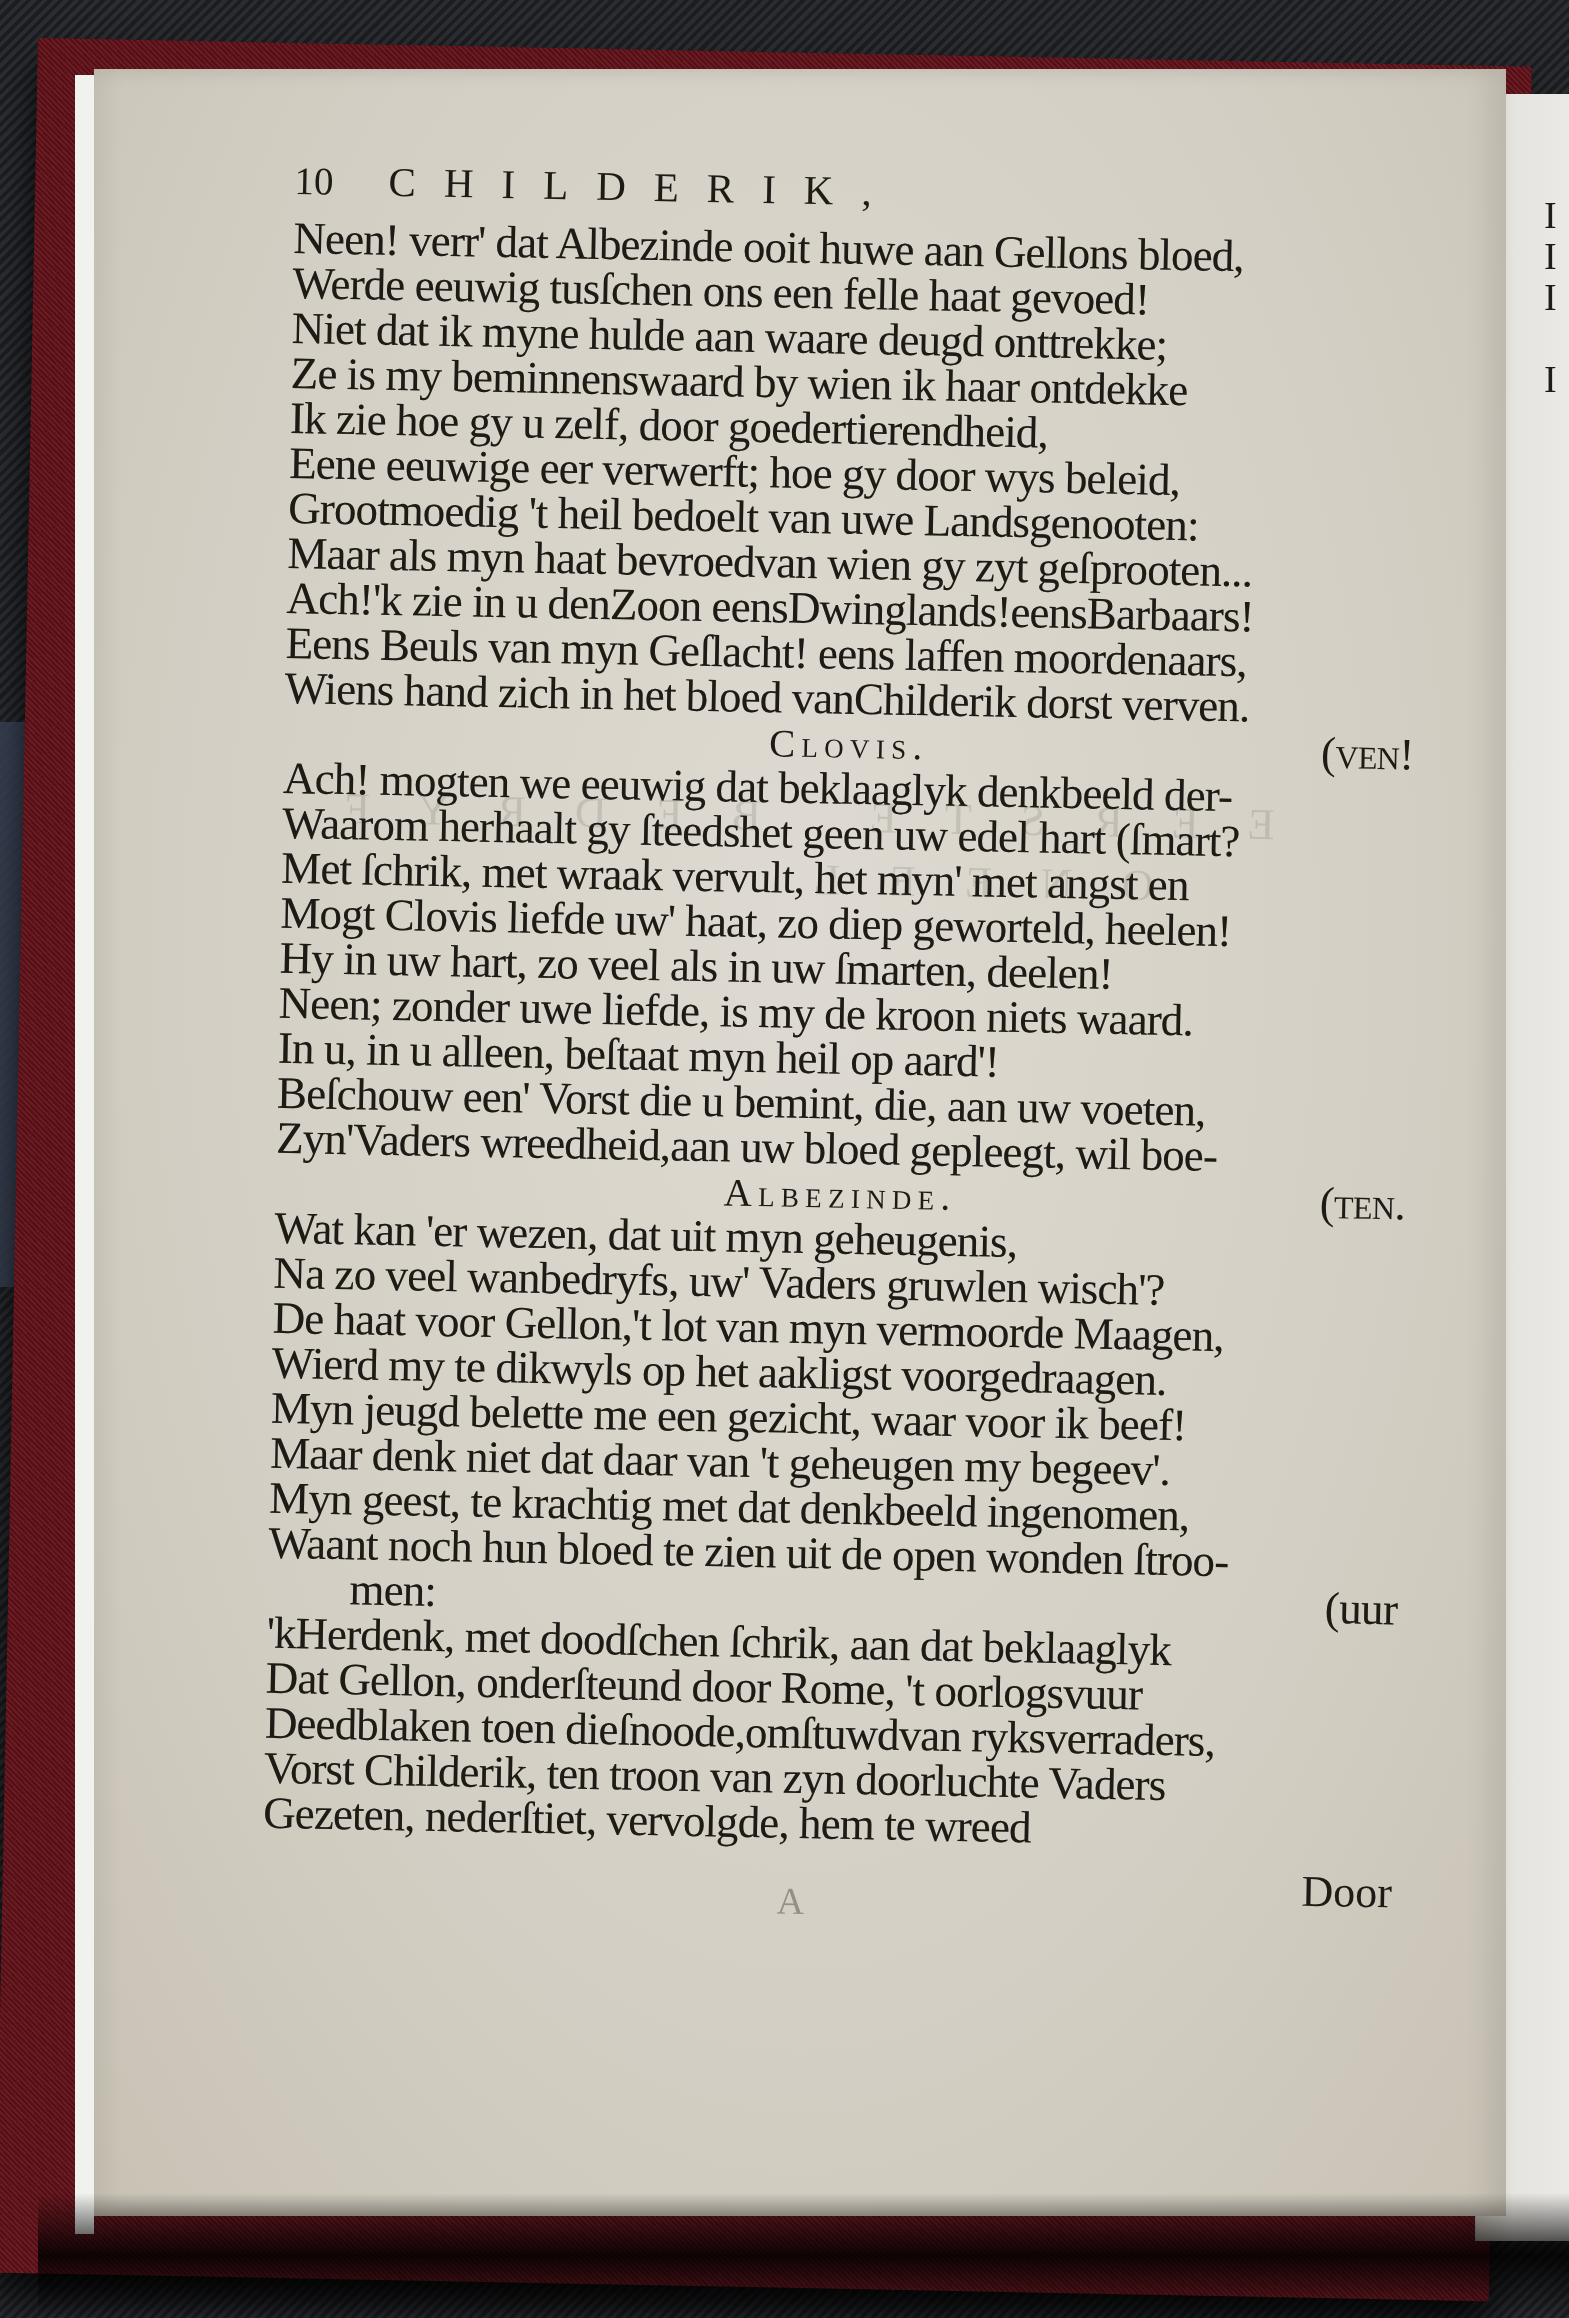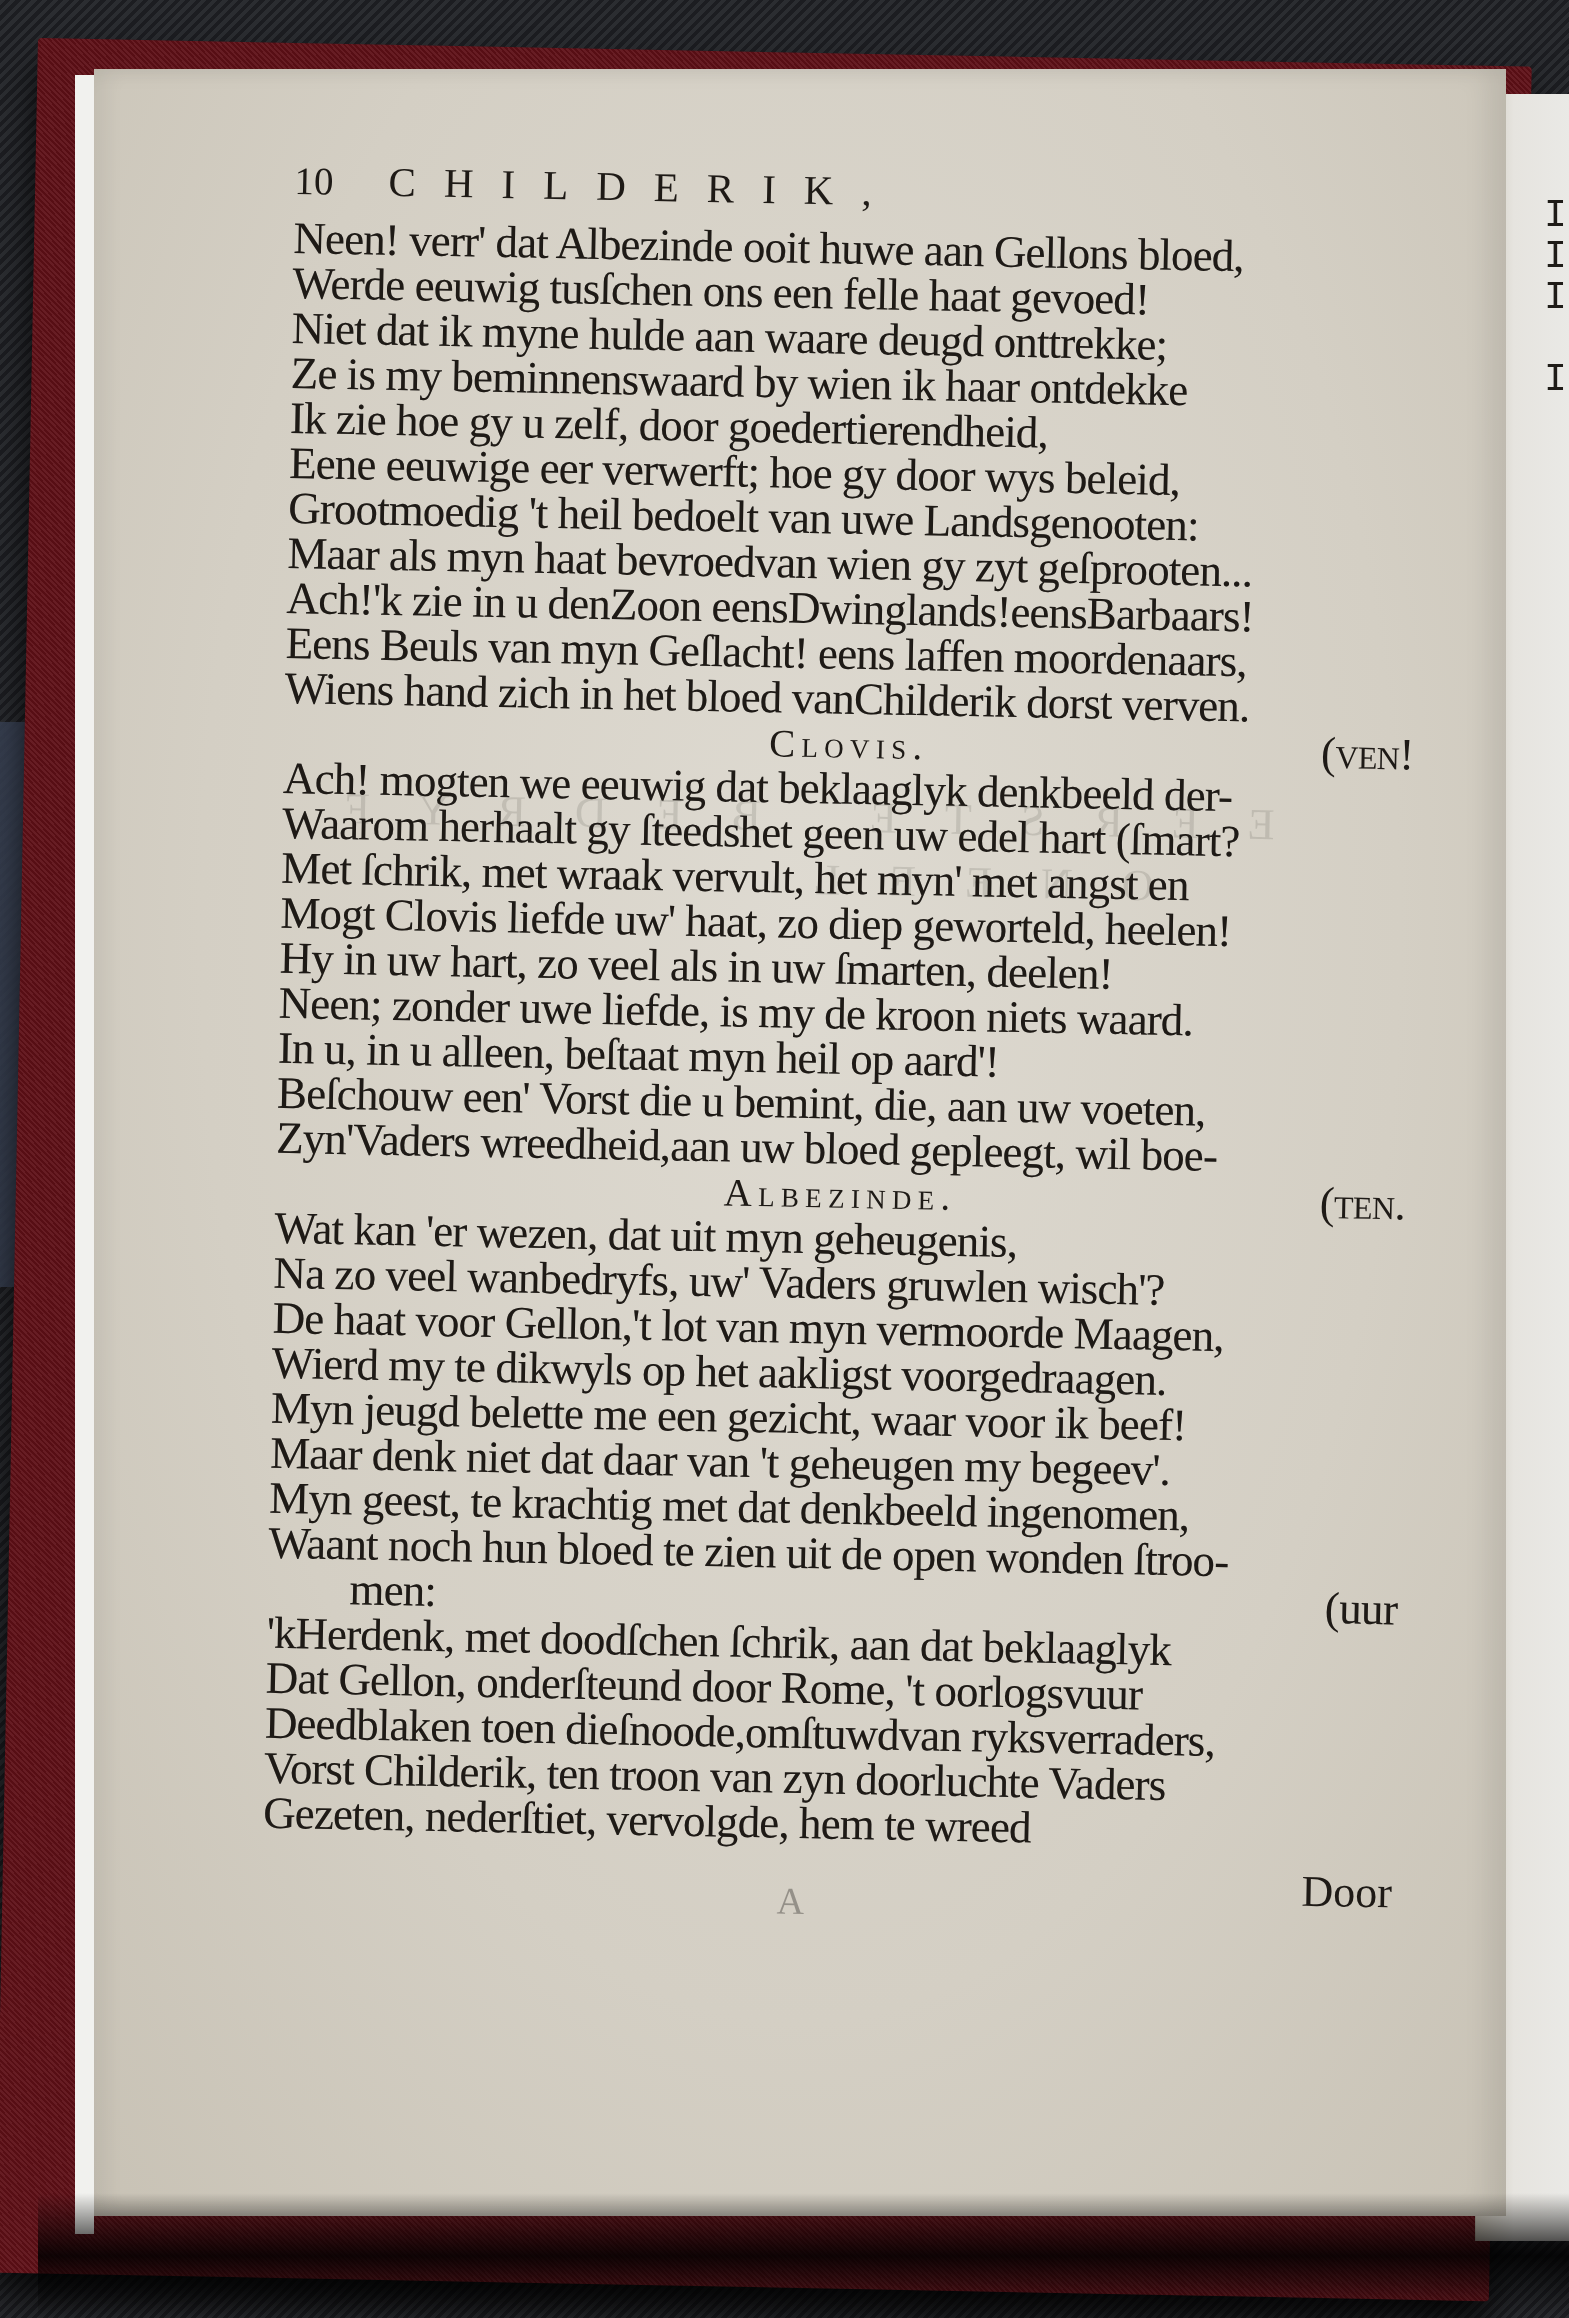--- a/index.html
+++ b/index.html
@@ -38,21 +38,20 @@
   }
   .page-right {
     position: absolute; left: 1475px; top: 94px; width: 126px; height: 2147px;
     background: linear-gradient(90deg, #c9c3b6 0%, #e6e4df 30%, #ececea 100%);
     border-left: 1.9px solid #b9b2a4;
   }
   .right-glyphs {
     position: absolute; left: 1544px; top: 195px;
     font-size: 38px; line-height: 41px; color: #1f1c18;
     white-space: pre;
-    font-family: Liberation Mono, monospace;
   }
   .text-block {
     position: absolute; left: 295px; top: 160px; width: 1130px;
     transform: rotate(1.1deg);
     transform-origin: top left;
     color: #1e1a16;
   }
   .running-head {
     display: flex; align-items: baseline; height: 56px;
     font-size: 41px; line-height: 41px;

